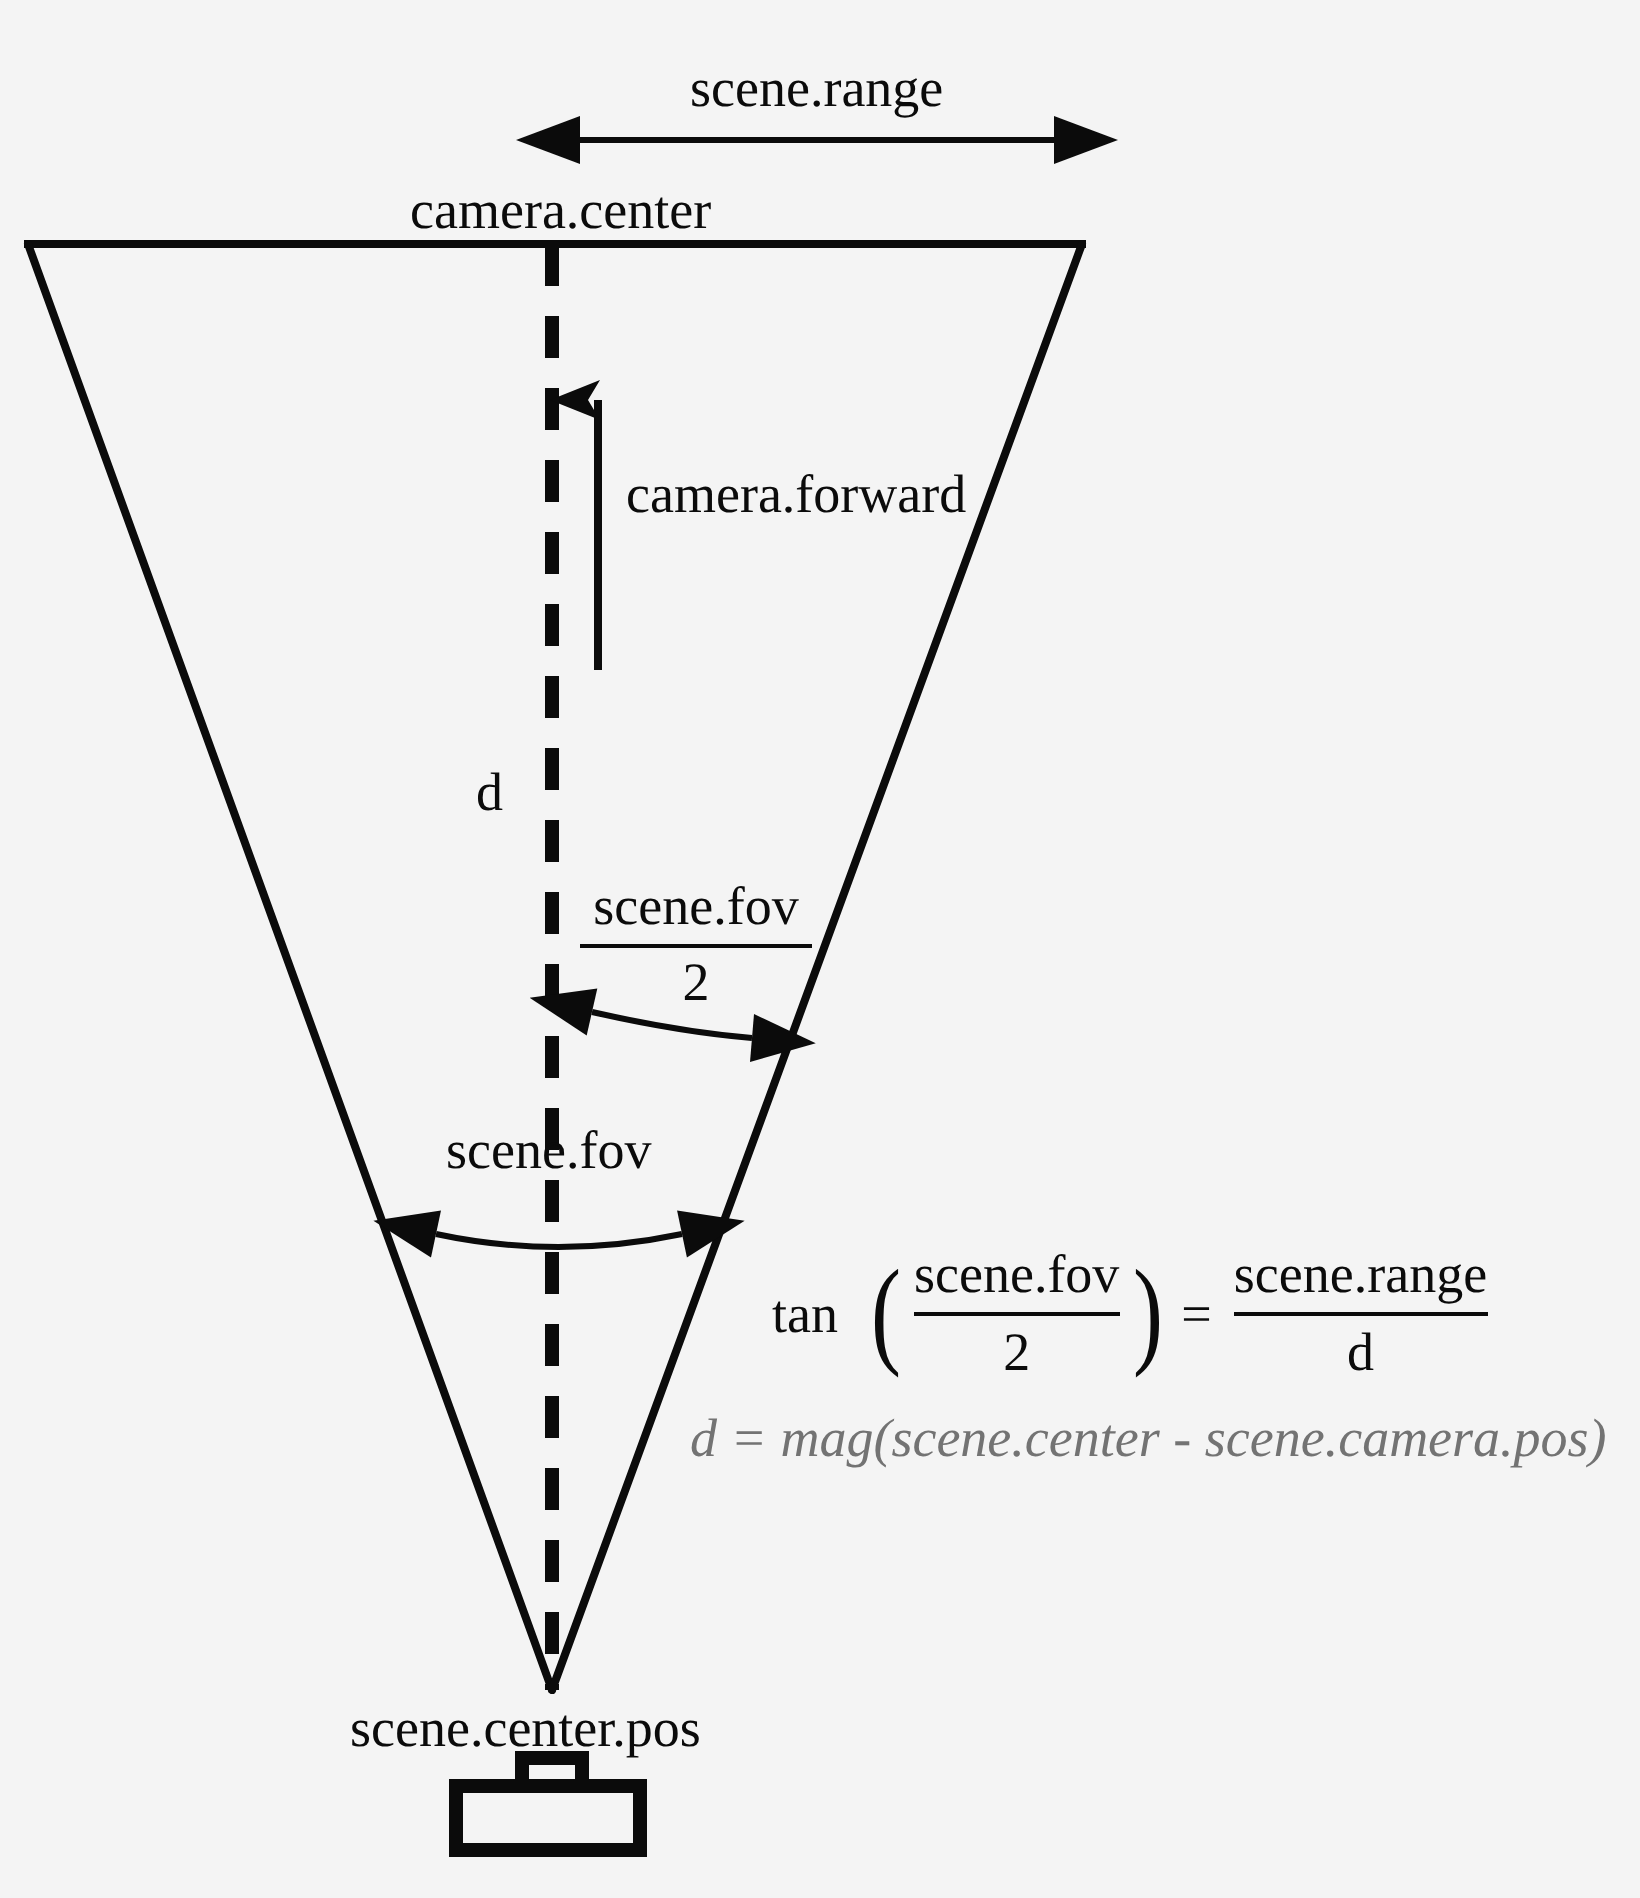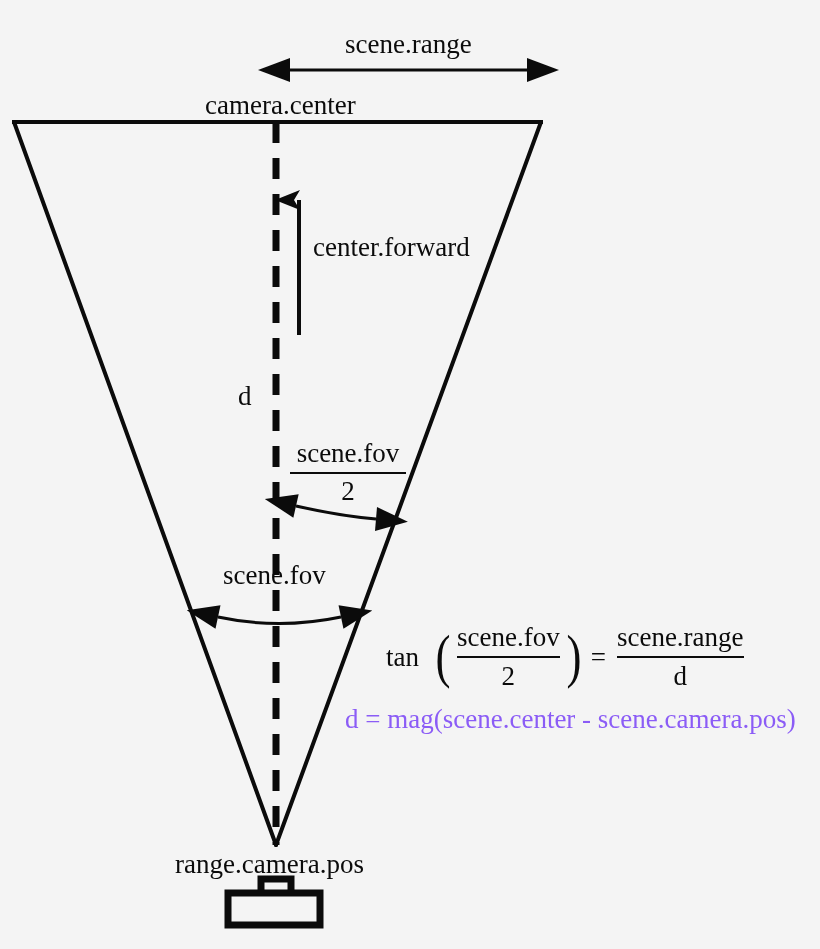--- a/index.html
+++ b/index.html
@@ -93,22 +93,23 @@
     background: #0b0b0b;
     margin: 3px 0;
   }
   .fraction .den { display: block; }
 
   #equation-d {
     position: absolute;
     left: 345px;
     top: 704px;
     font-size: 27px;
-    color: #8b5cf6;
+    color: #737373;
     white-space: nowrap;
+    font-style: italic;
   }
 </style>
 </head>
 <body>
 
 <div id="diagram-root">
 
   <svg id="diagram-svg" viewBox="0 0 820 949">
     <defs>
       <marker id="ah-left" markerWidth="16" markerHeight="16" refX="14" refY="6" orient="auto" markerUnits="userSpaceOnUse">
@@ -147,27 +148,27 @@
     <g>
       <rect x="261" y="879" width="30" height="15" fill="none" stroke="#0b0b0b" stroke-width="7"></rect>
       <rect x="228" y="893" width="92" height="32" fill="#f4f4f4" stroke="#0b0b0b" stroke-width="7"></rect>
     </g>
   </svg>
 
   <div class="lbl" id="label-scene-range">scene.range</div>
 
   <div class="lbl" id="label-scene-center">camera.center</div>
 
-  <div class="lbl" id="label-scene-forward">center.forward</div>
+  <div class="lbl" id="label-scene-forward">camera.forward</div>
 
   <div class="lbl" id="label-d">d</div>
 
   <div class="lbl" id="label-scene-fov">scene.fov</div>
 
-  <div class="lbl" id="label-camera-pos">range.camera.pos</div>
+  <div class="lbl" id="label-camera-pos">scene.center.pos</div>
 
   <div id="frac-fov-half">
     <span class="num">scene.fov</span>
     <span class="bar"></span>
     <span class="den">2</span>
   </div>
 
   <div id="equation-main">
     <span class="tanfn">tan</span>
     <span class="paren">(</span>

